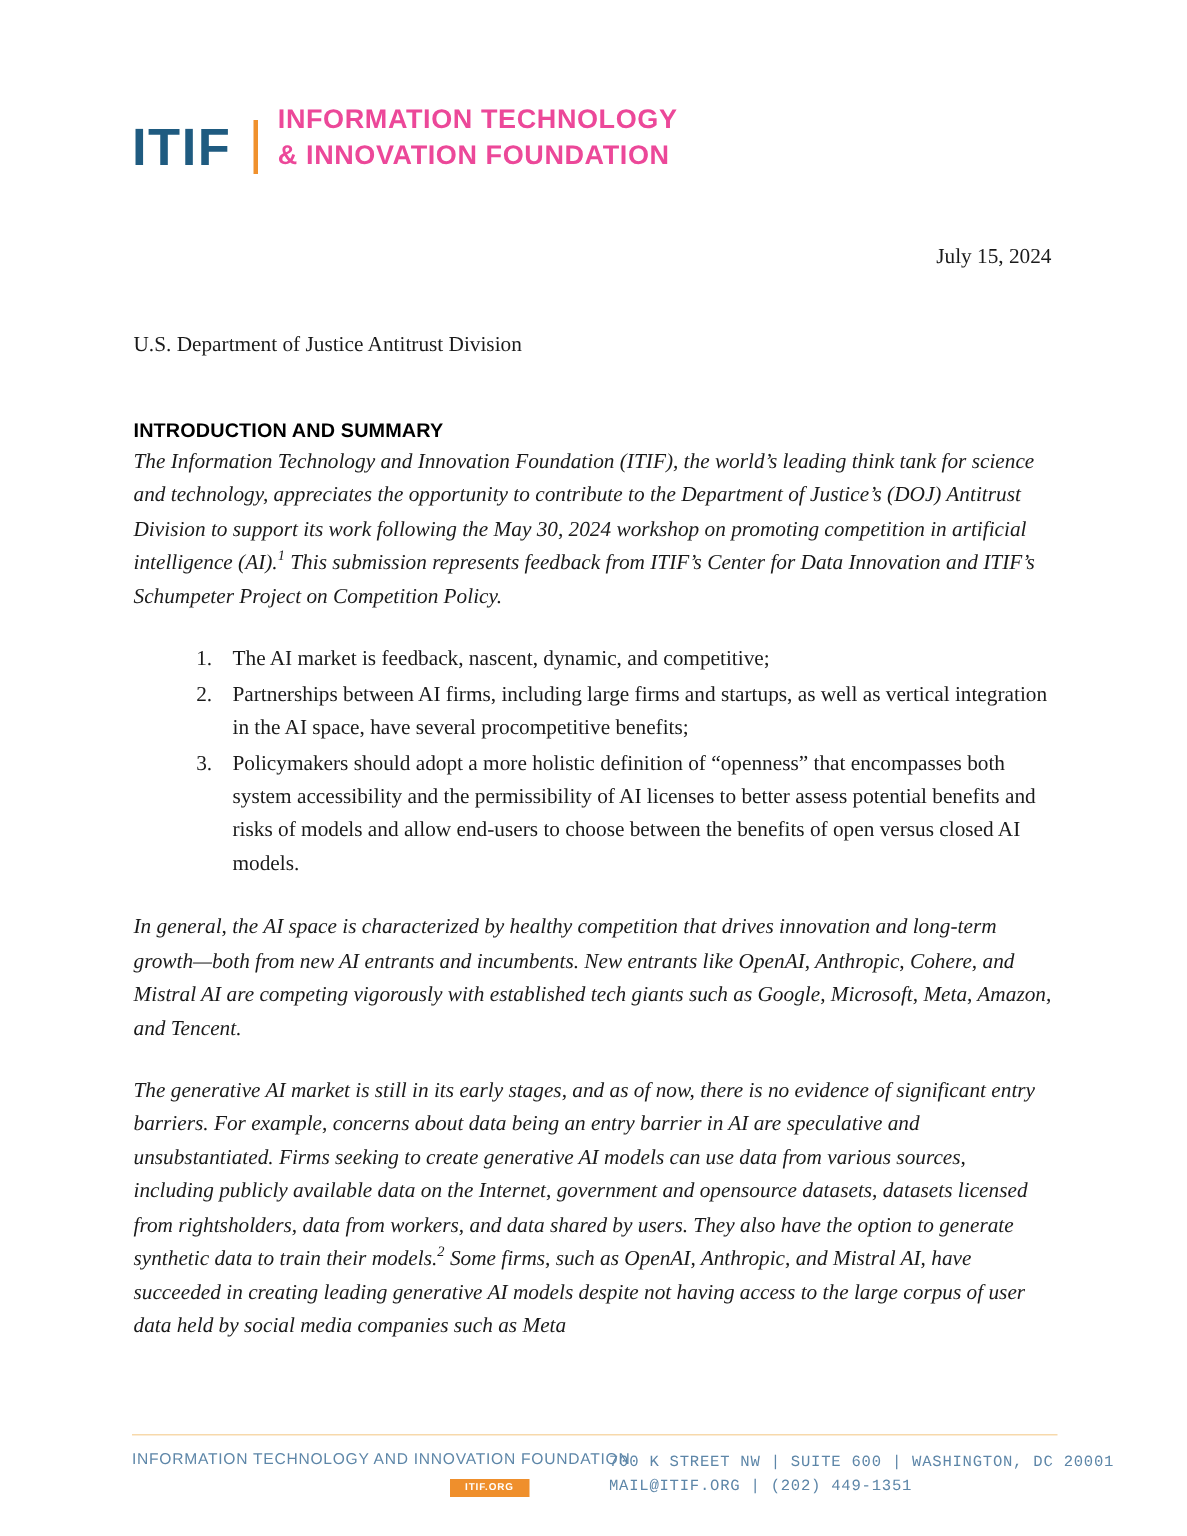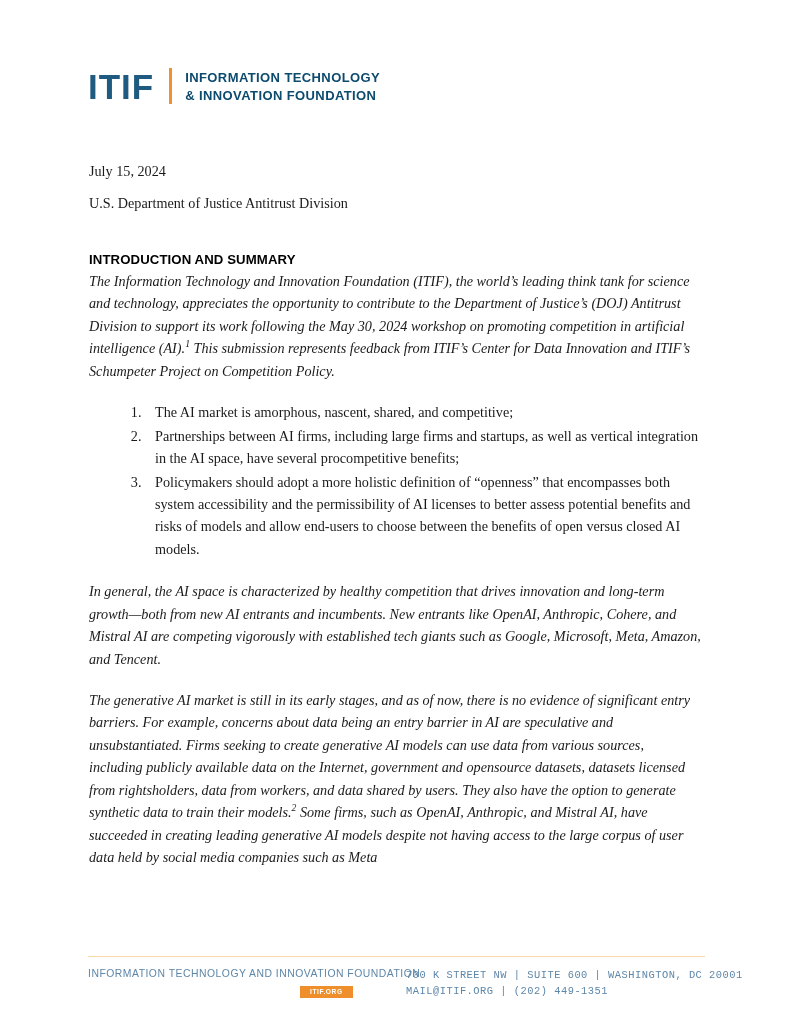--- a/index.html
+++ b/index.html
@@ -34,39 +34,39 @@
   }
   .logo-rule {
     width: 3px;
     height: 36px;
     background: #f0912d;
     margin: 0 13px 0 15px;
   }
   .logo-lines {
     font-family: "Liberation Sans", sans-serif;
     font-weight: bold;
-    font-size: 13px;
+    font-size: 18px;
     letter-spacing: 0.4px;
-    color: #0c4a6e;
+    color: #ec4899;
     line-height: 1.33;
     text-transform: uppercase;
   }
 
   
   .content {
     position: absolute;
     left: 89px;
     top: 160px;
     width: 612px;
     font-family: "Liberation Serif", serif;
     font-size: 14.2px;
     color: #1a1a1a;
     line-height: 1.58;
   }
-  .date-line { margin: 0 0 10px 0; }
+  .date-line { margin: 0 0 37px 0; text-align: right; }
   .addr-line { margin: 0; }
   .addr-block { margin: 0 0 36px 0; }
 
   .sec-head {
     font-family: "Liberation Sans", sans-serif;
     font-weight: bold;
     font-size: 13.2px;
     letter-spacing: 0.1px;
     color: #000000;
     margin: 0 0 2px 0;
@@ -165,21 +165,21 @@
     <div class="addr-block">
       <div class="addr-line">U.S. Department of Justice Antitrust Division</div>
     </div>
 
     <h2 class="sec-head upper">INTRODUCTION AND SUMMARY</h2>
     <p class="para"><span>The Information Technology and Innovation Foundation (ITIF), the world’s leading think tank for science and technology, appreciates the opportunity to contribute to the Department of Justice’s (DOJ) Antitrust Division to support its work following the May 30, 2024 workshop on promoting competition in artificial intelligence (AI).</span><sup>1</sup><span> This submission represents feedback from ITIF’s Center for Data Innovation and ITIF’s Schumpeter Project on Competition Policy.</span></p>
 
     <div class="gap"></div>
 
     <ol class="keylist">
-      <li>The AI market is amorphous, nascent, shared, and competitive;</li>
+      <li>The AI market is feedback, nascent, dynamic, and competitive;</li>
       <li>Partnerships between AI firms, including large firms and startups, as well as vertical integration in the AI space, have several procompetitive benefits;</li>
       <li>Policymakers should adopt a more holistic definition of “openness” that encompasses both system accessibility and the permissibility of AI licenses to better assess potential benefits and risks of models and allow end-users to choose between the benefits of open versus closed AI models.</li>
     </ol>
 
     <div class="gap"></div>
 
     <p class="para">In general, the AI space is characterized by healthy competition that drives innovation and long-term growth—both from new AI entrants and incumbents. New entrants like OpenAI, Anthropic, Cohere, and Mistral AI are competing vigorously with established tech giants such as Google, Microsoft, Meta, Amazon, and Tencent.</p>
 
     <div class="gap"></div>
 

